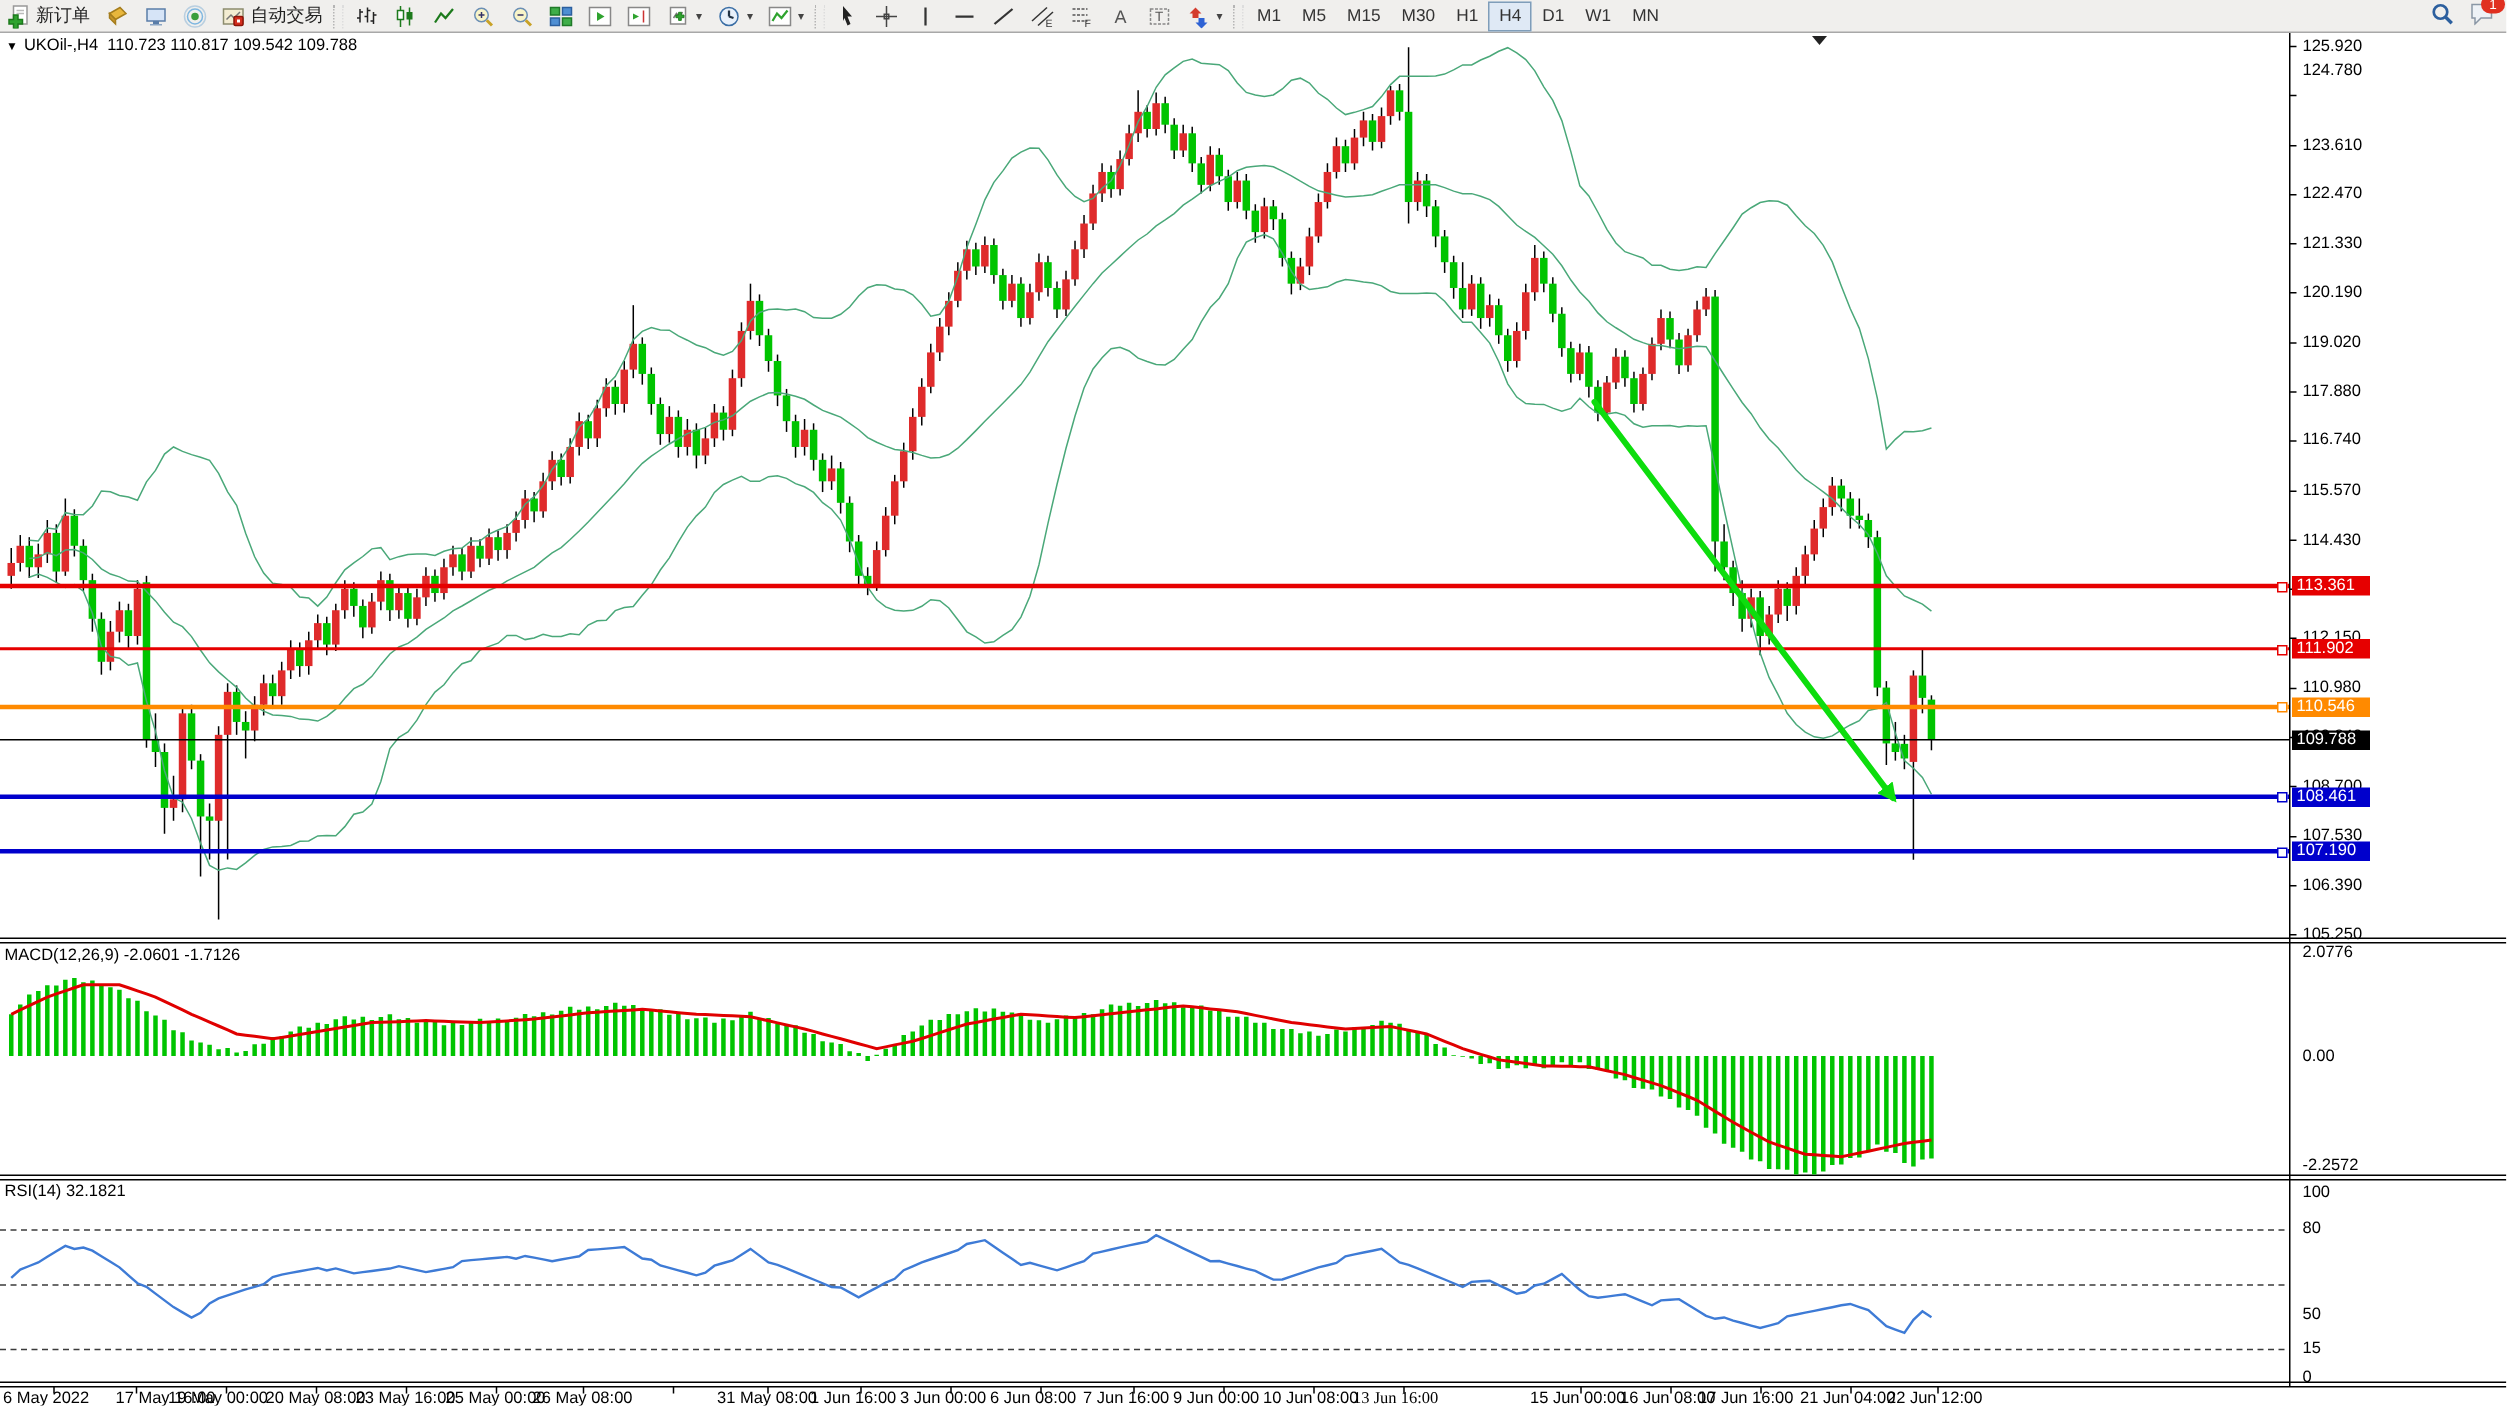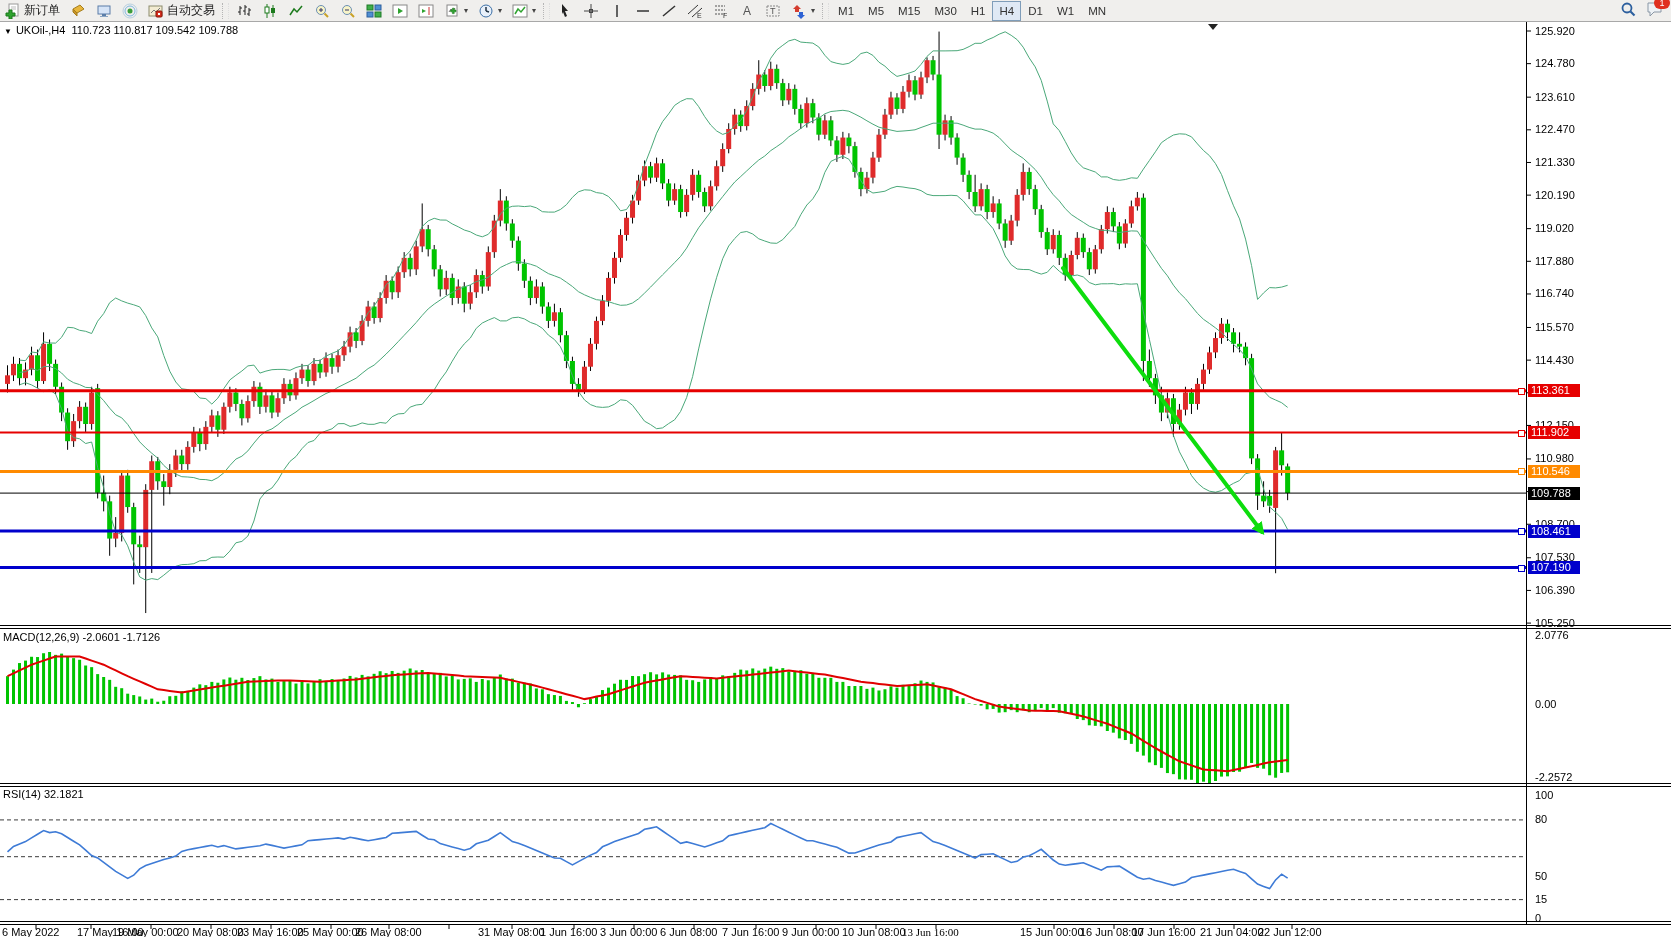--- a/index.html
+++ b/index.html
@@ -1023,21 +1023,21 @@
       <line x1="936" y1="924" x2="936" y2="929" stroke="#000"></line>
       <line x1="1054" y1="924" x2="1054" y2="929" stroke="#000"></line>
       <line x1="1114" y1="924" x2="1114" y2="929" stroke="#000"></line>
       <line x1="1174" y1="924" x2="1174" y2="929" stroke="#000"></line>
       <line x1="1234" y1="924" x2="1234" y2="929" stroke="#000"></line>
       <line x1="1292" y1="924" x2="1292" y2="929" stroke="#000"></line>
     </svg>
 
   <div id="axis-labels">
       <div class="abs axis-label" style="top: 24.5px;">125.920</div>
-      <div class="abs axis-label" style="top: 57px;">124.780</div>
+      <div class="abs axis-label" style="top: 41px;">124.780</div>
       <div class="abs axis-label" style="top: 90.669px;">123.610</div>
       <div class="abs axis-label" style="top: 123.324px;">122.470</div>
       <div class="abs axis-label" style="top: 155.979px;">121.330</div>
       <div class="abs axis-label" style="top: 188.634px;">120.190</div>
       <div class="abs axis-label" style="top: 222.148px;">119.020</div>
       <div class="abs axis-label" style="top: 254.803px;">117.880</div>
       <div class="abs axis-label" style="top: 287.457px;">116.740</div>
       <div class="abs axis-label" style="top: 320.972px;">115.570</div>
       <div class="abs axis-label" style="top: 353.626px;">114.430</div>
       <div class="abs axis-label" style="top: 386.281px;">113.290</div>

